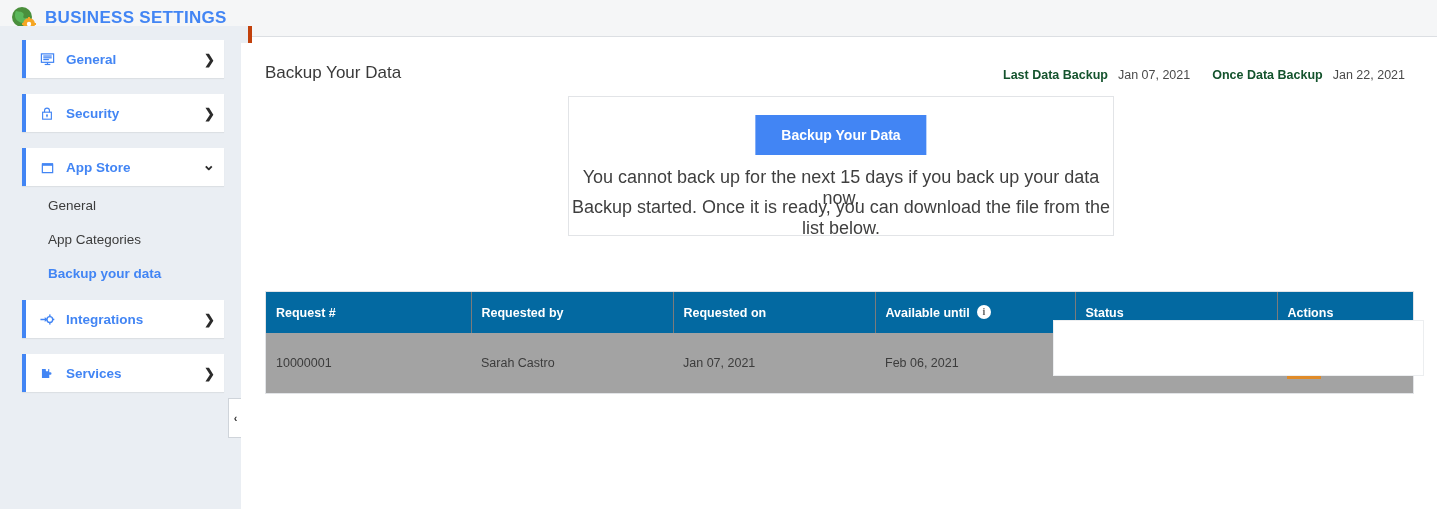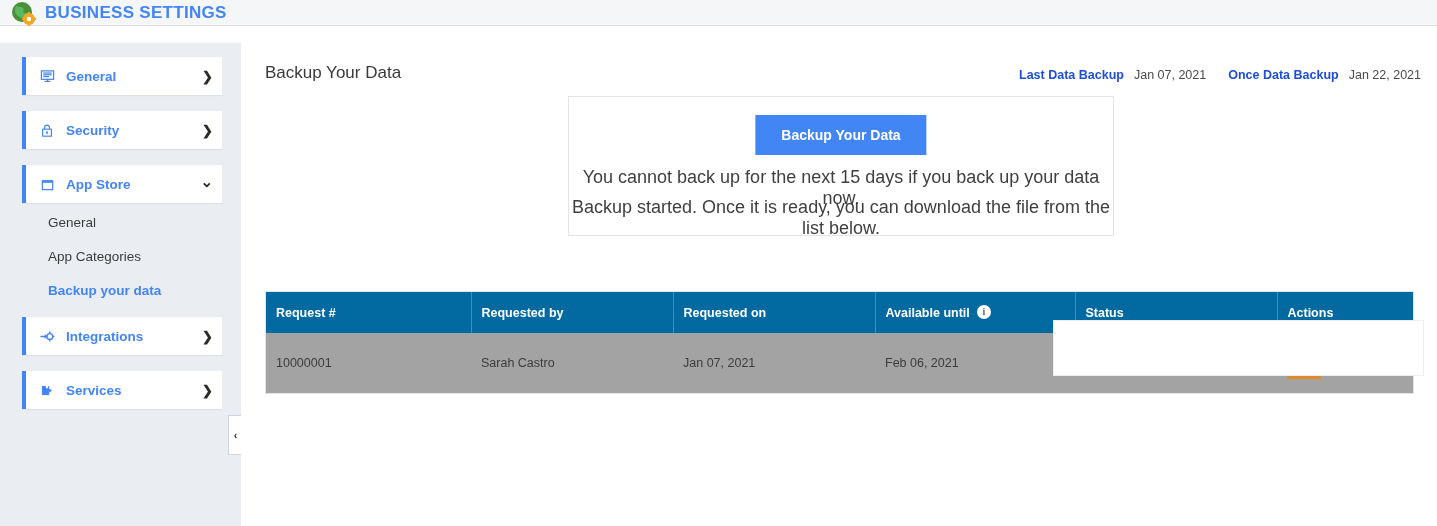--- a/index.html
+++ b/index.html
@@ -5,37 +5,37 @@
   * { box-sizing: border-box; margin: 0; padding: 0; }
   html, body {
     width: 1437px; height: 526px;
     font-family: "Liberation Sans", sans-serif;
     background: #ffffff;
     overflow: hidden;
   }
 
   
   #topbar {
-    position: absolute; left: 0; top: 0; width: 1437px; height: 26px;
+    position: absolute; left: 0; top: 0; width: 1437px; height: 37px;
     background: #f5f6f7;
     border-bottom: 1px solid #dcdfe3;
     display: flex; align-items: center;
   }
   #brand-logo { margin-left: 10px; width: 26px; height: 26px; position: relative; }
   #brand-title {
     margin-left: 9px;
     font-size: 17px; font-weight: bold; color: #4285f4;
     letter-spacing: .3px;
   }
 
   
   #sidebar {
-    position: absolute; left: 0; top: 43px; width: 252px; height: 483px;
+    position: absolute; left: 0; top: 26px; width: 252px; height: 483px;
     background: #eaeef3;
-    border-right: 6px solid #c2410c;
+    border-right: 4px solid #c2410c;
     padding-top: 14px;
   }
   .nav-item {
     position: relative;
     margin: 0 24px 16px 22px;
     height: 38px;
     background: #ffffff;
     border-left: 4px solid #4285f4;
     display: flex; align-items: center;
     box-shadow: 0 1px 1px rgba(0,0,0,.06);
@@ -71,21 +71,21 @@
   }
   #page-title {
     position: absolute; left: 24px; top: 20px;
     font-size: 17px; color: #3a3a3a;
   }
   #backup-meta {
     position: absolute; right: 16px; top: 25px;
     font-size: 12.5px; color: #3a3a3a;
     display: flex; align-items: center; gap: 0;
   }
-  .meta-label { font-weight: bold; color: #1d4ed8; }
+  .meta-label { font-weight: bold; color: #14532d; }
   .meta-value { color: #4a4a4a; margin-left: 10px; margin-right: 22px; }
   .meta-value.last { margin-right: 22px; }
 
   #action-panel {
     position: absolute; left: 327px; top: 53px;
     width: 546px; height: 140px;
     background: #ffffff;
     border: 1px solid #e2e4e7;
   }
   #backup-button {
@@ -295,21 +295,21 @@
 </div>
 
 <div id="main">
 
   <div id="page-title">Backup Your Data</div>
 
   <div id="backup-meta">
     <span class="meta-label">Last Data Backup</span>
     <span class="meta-value last">Jan 07, 2021</span>
     <span class="meta-label">Once Data Backup</span>
-    <span class="meta-value" style="margin-right:0;">Jan 22, 2021</span>
+    <span class="meta-value" style="margin-right:16px;">Jan 22, 2021</span>
   </div>
 
   <div id="action-panel">
     <button id="backup-button">Backup Your Data</button>
     <div class="panel-note" id="note-1">You cannot back up for the next 15 days if you back up your data now.</div>
     <div class="panel-note" id="note-2">Backup started. Once it is ready, you can download the file from the list below.</div>
   </div>
 
 
   <div id="table-wrap">

